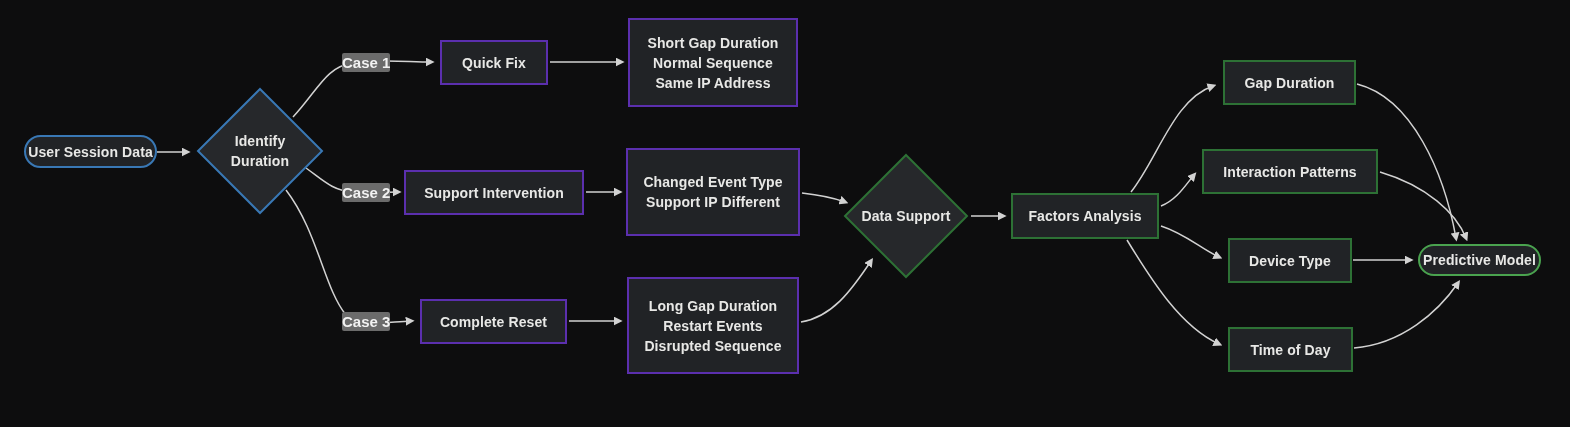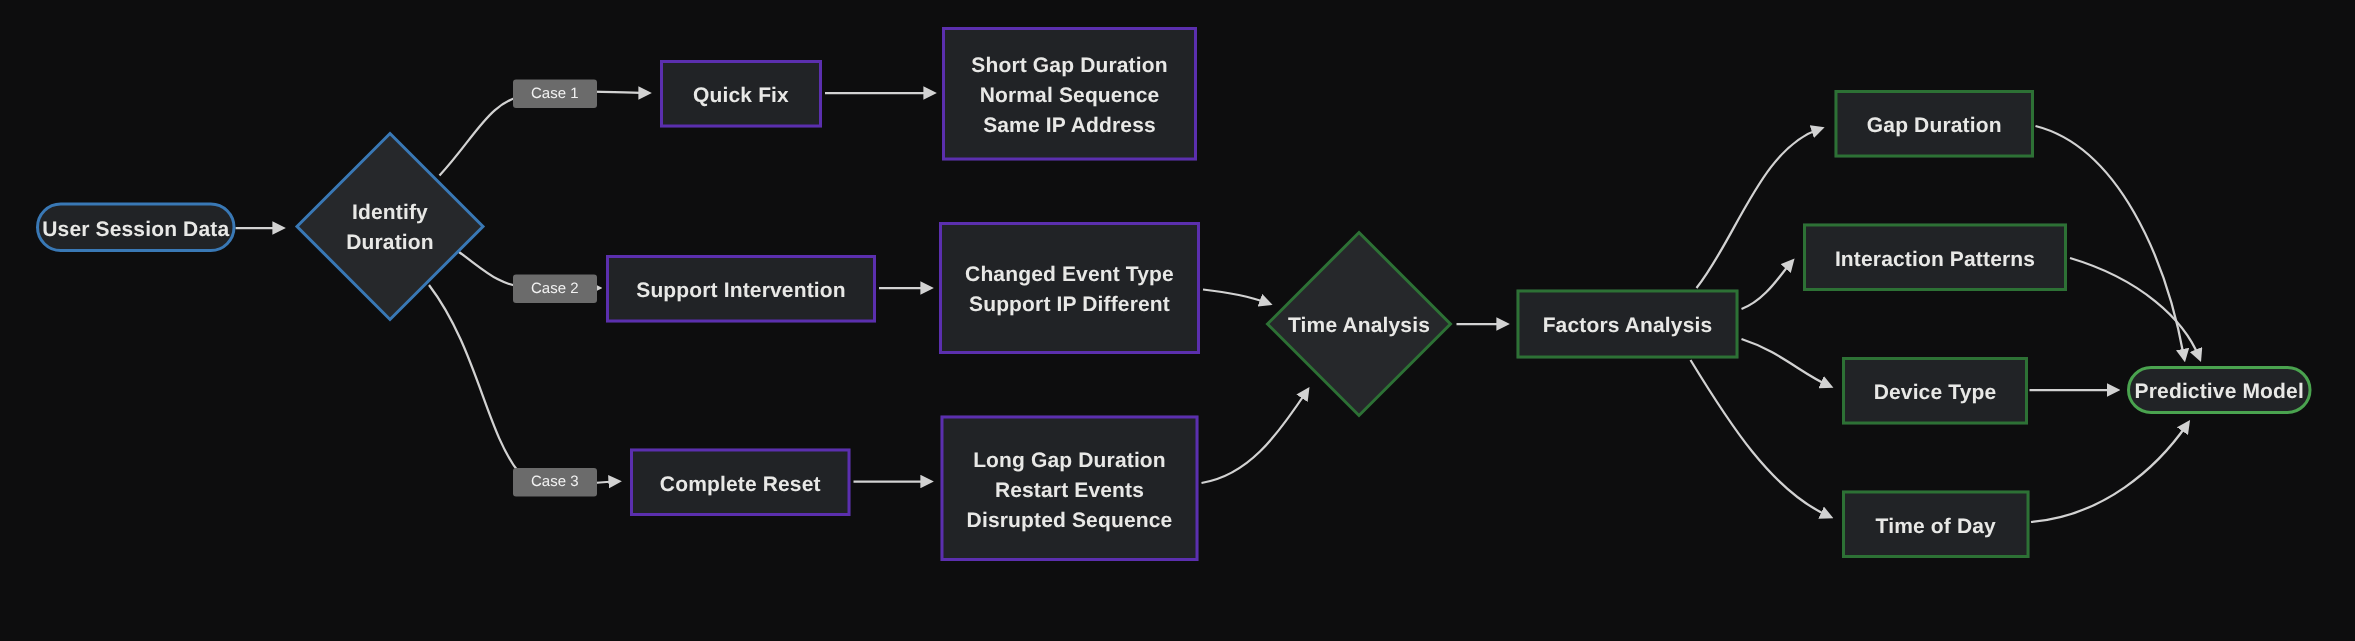--- a/index.html
+++ b/index.html
@@ -34,21 +34,21 @@
   .stadium.blue{border:2px solid var(--blue_border);}
   .stadium.green-bright{border:2px solid var(--green_bright_border);}
   .diamond{background:transparent;border:none;}
   .diamond svg.diamond-shape{position:absolute;inset:0;width:100%;height:100%;}
   .diamond polygon{fill:var(--diamond_fill);stroke-width:2px;}
   .diamond polygon.blue-poly{stroke:var(--blue_border);}
   .diamond polygon.green-poly{stroke:var(--green_border);}
   .diamond .diamond-label{position:relative;z-index:1;}
   .edge-label{
     position:absolute;background:var(--edge_label_bg);color:var(--edge_label_text);
-    font-size:10px;font-weight:400;padding:1px 12px;border-radius:2px;line-height:17px;
+    font-size:15px;font-weight:700;padding:1px 0;border-radius:2px;line-height:17px;
   }
   
   #n-user-session{left:24px;top:135px;width:133px;height:33px;}
   #n-identify{left:196px;top:87px;width:128px;height:128px;}
   #n-quick-fix{left:440px;top:40px;width:108px;height:45px;}
   #n-short-gap{left:628px;top:18px;width:170px;height:89px;}
   #n-support{left:404px;top:170px;width:180px;height:45px;}
   #n-moderate{left:626px;top:148px;width:174px;height:88px;}
   #n-reset{left:420px;top:299px;width:147px;height:45px;}
   #n-long-gap{left:627px;top:277px;width:172px;height:97px;}
@@ -141,21 +141,21 @@
       <span class="ln">Restart Events</span>
       <span class="ln">Disrupted Sequence</span>
     </div>
   </div>
 
   <div class="node diamond" id="n-data-analysis">
     <svg class="diamond-shape" viewBox="0 0 126 126" xmlns="http://www.w3.org/2000/svg">
       <polygon class="green-poly" points="63,2 124,63 63,124 2,63"></polygon>
     </svg>
     <div class="diamond-label">
-      <span class="ln">Time Analysis</span>
+      <span class="ln">Data Support</span>
     </div>
   </div>
 
   <div class="node rect green" id="n-factors">
     <span>Factors Analysis</span>
   </div>
 
   <div class="node rect green" id="n-gap-duration">
     <span>Gap Duration</span>
   </div>

